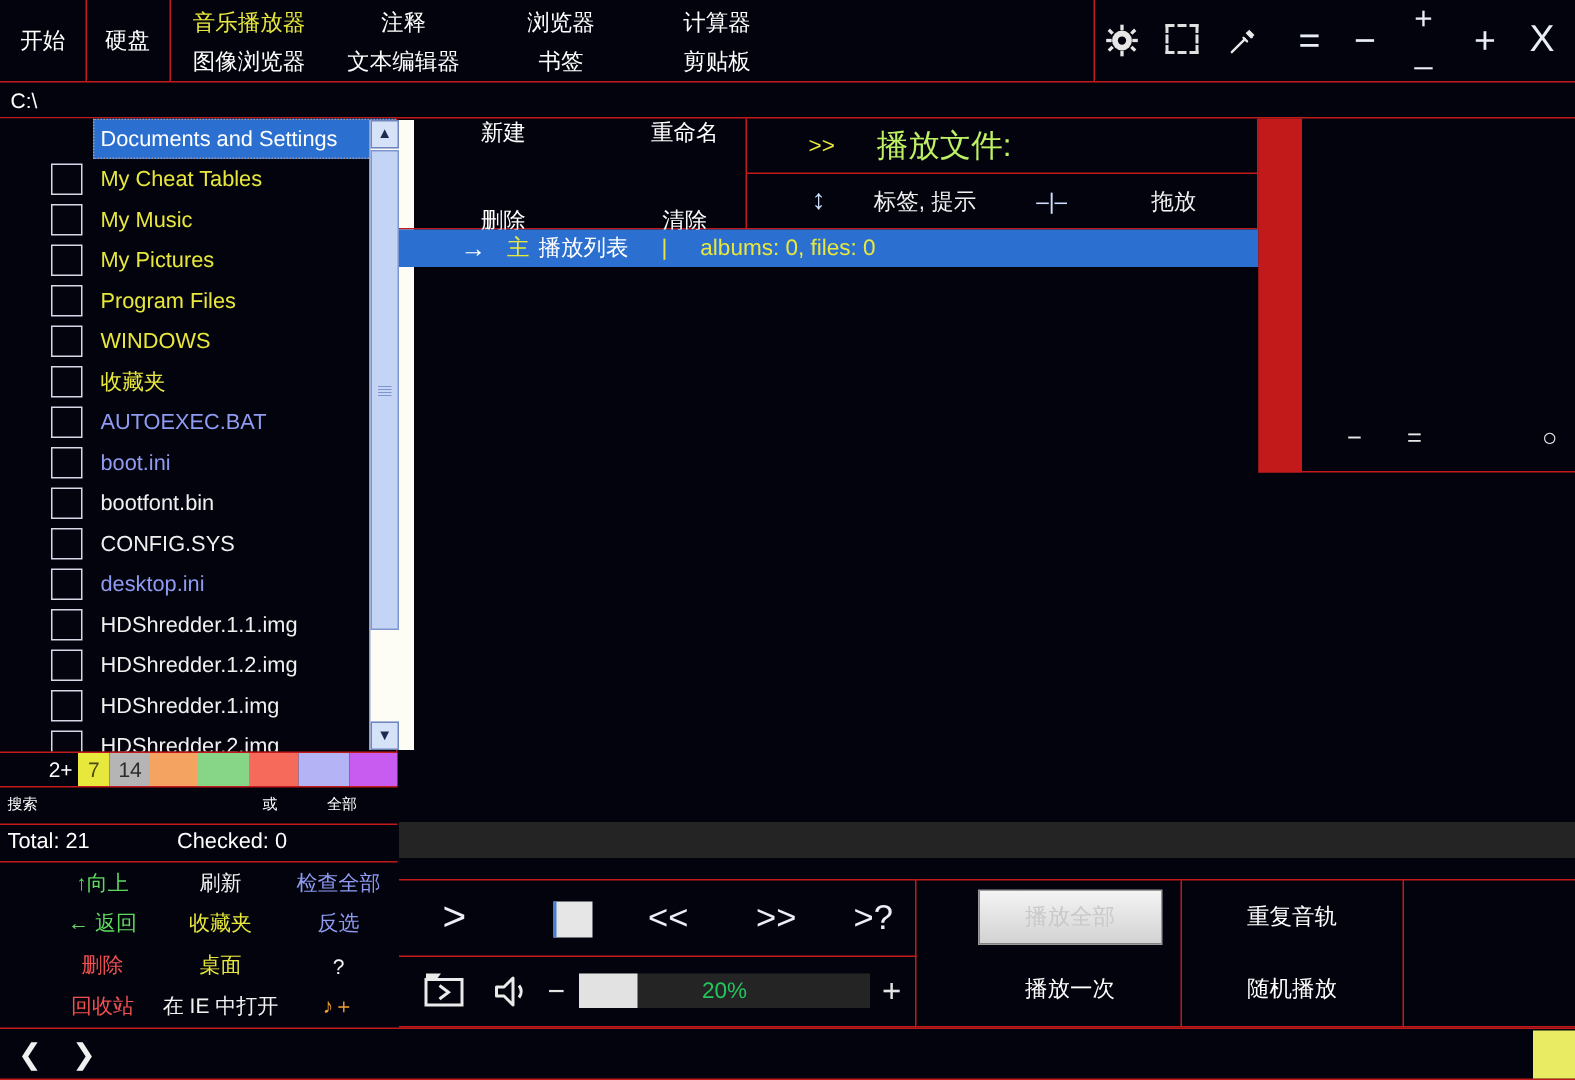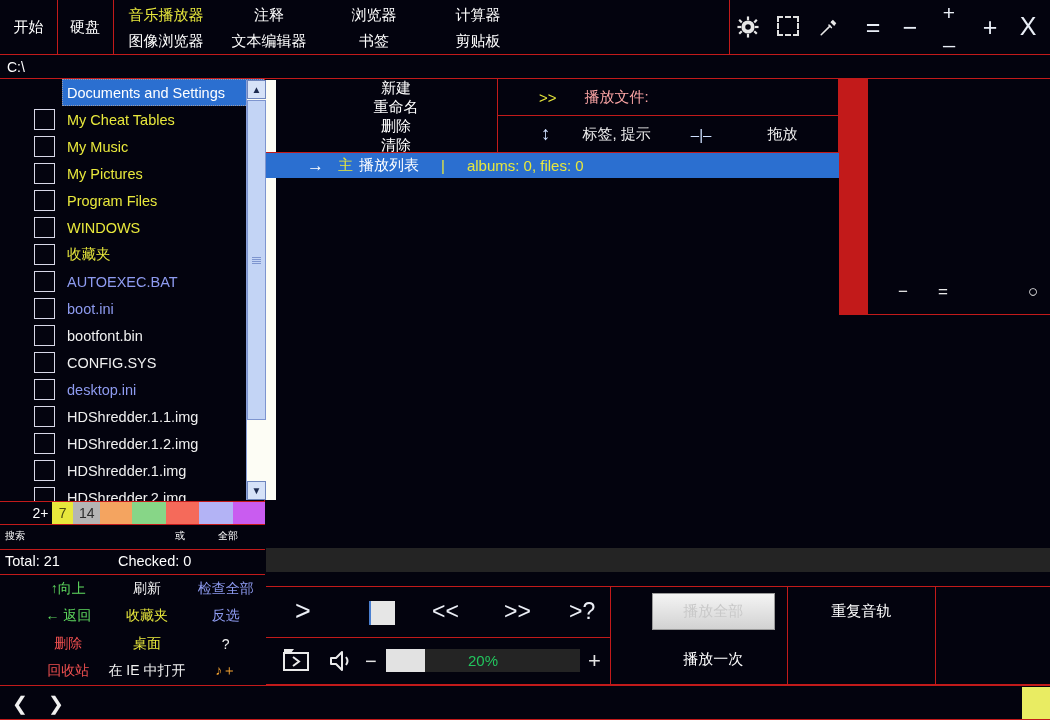--- a/index.html
+++ b/index.html
@@ -56,21 +56,21 @@
   
   #actions{left:0;top:575px;width:265px;height:110px;
            display:grid;grid-template-columns:1fr 1fr 1fr;grid-template-rows:repeat(4,1fr);}
   #actions .ab{display:flex;align-items:center;justify-content:center;font-size:14px;
                white-space:nowrap;}
   .grn{color:#5ed95e;} .red{color:#f05050;} .blu{color:#8e9bf0;}
   .ylw{color:#e8e83c;} .whi{color:#f2f2f2;} .org{color:#f0a030;}
   
   #pl-left{left:266px;top:79px;width:232px;height:74px;border-right:1px solid #c21a1a;
            border-bottom:1px solid #c21a1a;display:grid;
-           grid-template-columns:1fr;grid-template-rows:1fr 1fr;}
+           grid-template-columns:1fr 1fr;grid-template-rows:1fr 1fr;gap:40px;}
   #pl-left div{display:flex;align-items:center;justify-content:center;font-size:15px;}
   #pl-r1{left:498px;top:79px;width:341px;height:37px;border-bottom:1px solid #c21a1a;
          border-right:1px solid #c21a1a;display:flex;align-items:center;}
   #pl-r2{left:498px;top:116px;width:341px;height:37px;border-bottom:1px solid #c21a1a;
          border-right:1px solid #c21a1a;display:flex;align-items:center;}
   #pl-row{left:266px;top:153px;width:573px;height:25px;background:#2b6fd0;
           display:flex;align-items:center;}
   #pl-body{left:266px;top:178px;width:573px;height:370px;}
   
   #rpanel{left:839px;top:79px;width:211px;height:236px;border:1px solid #c21a1a;
@@ -318,21 +318,21 @@
 
   <div id="pl-left" class="abs">
     <div>新建</div>
     <div>重命名</div>
     <div>删除</div>
     <div>清除</div>
   </div>
 
   <div id="pl-r1" class="abs">
     <span style="margin-left:12px;font-size:15px;color:#e8e83c">&gt;&gt;</span>
-    <span style="margin-left:28px;font-size:15px;color:#fca5a5">播放文件:</span>
+    <span style="margin-left:28px;font-size:21px;color:#bef264">播放文件:</span>
   </div>
 
   <div id="pl-r2" class="abs">
     <span style="margin-left:14px;font-size:19px;color:#cfe0ff">↕</span>
     <span style="margin-left:32px;font-size:15px;color:#f0f0f0">标签, 提示</span>
     <span style="margin-left:40px;font-size:15px;color:#cfe0ff">–|–</span>
     <span style="margin-left:56px;font-size:15px;color:#f0f0f0">拖放</span>
   </div>
 
   <div id="pl-row" class="abs">
@@ -391,20 +391,23 @@
   <div id="modegrid" class="abs">
       <div id="btn-playall-wrap" style="padding: 6px 12px;">
         <span style="display: flex; align-items: center; justify-content: center; width: 100%; height: 100%; background: linear-gradient(rgb(244, 244, 244), rgb(210, 210, 210)); color: rgb(201, 201, 201); border: 1px solid rgb(154, 154, 154); box-sizing: border-box; font-size: 15px;">播放全部</span>
       </div>
       <div>
         <span>重复音轨</span>
       </div>
       <div>
         <span>播放一次</span>
       </div>
+      <div>
+        <span>随机播放</span>
+      </div>
     </div>
   <div id="rbox" class="abs"></div>
 
   <div id="bottom" class="abs">
     <span class="nav" style="left:12px">❮</span>
     <span class="nav" style="left:48px">❯</span>
     <span id="ystrip"></span>
   </div>
 
 </div>

